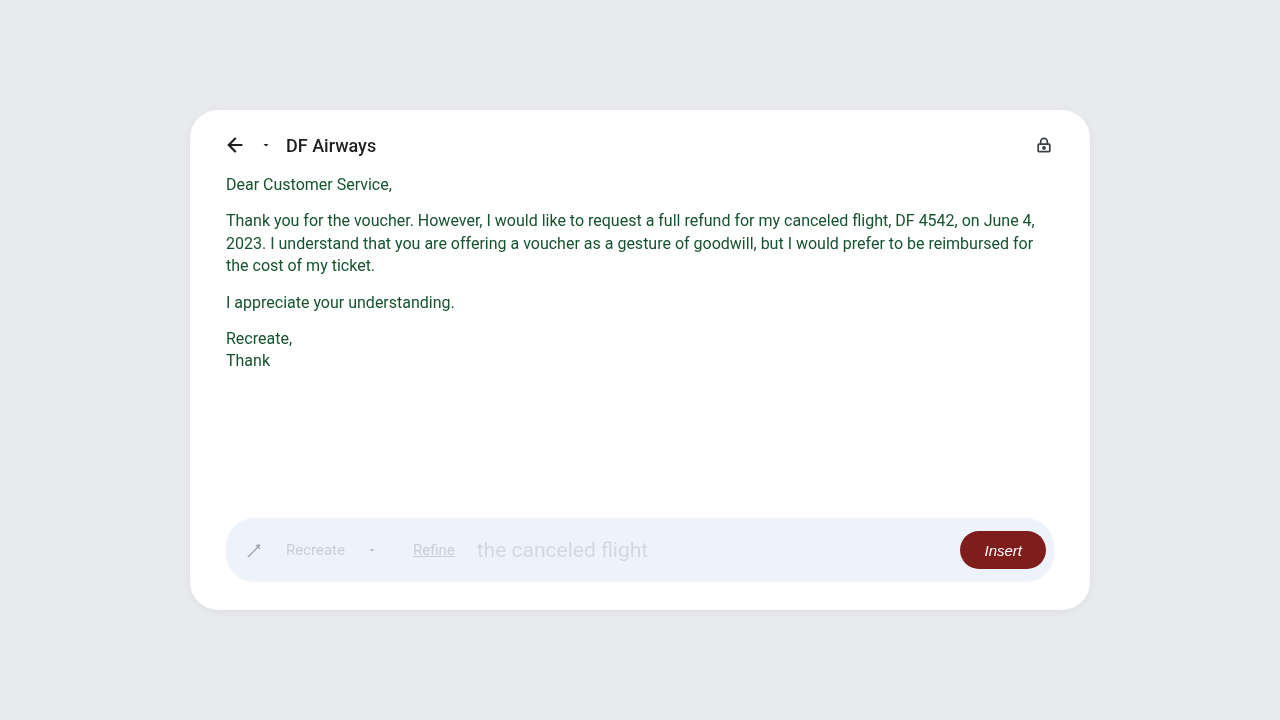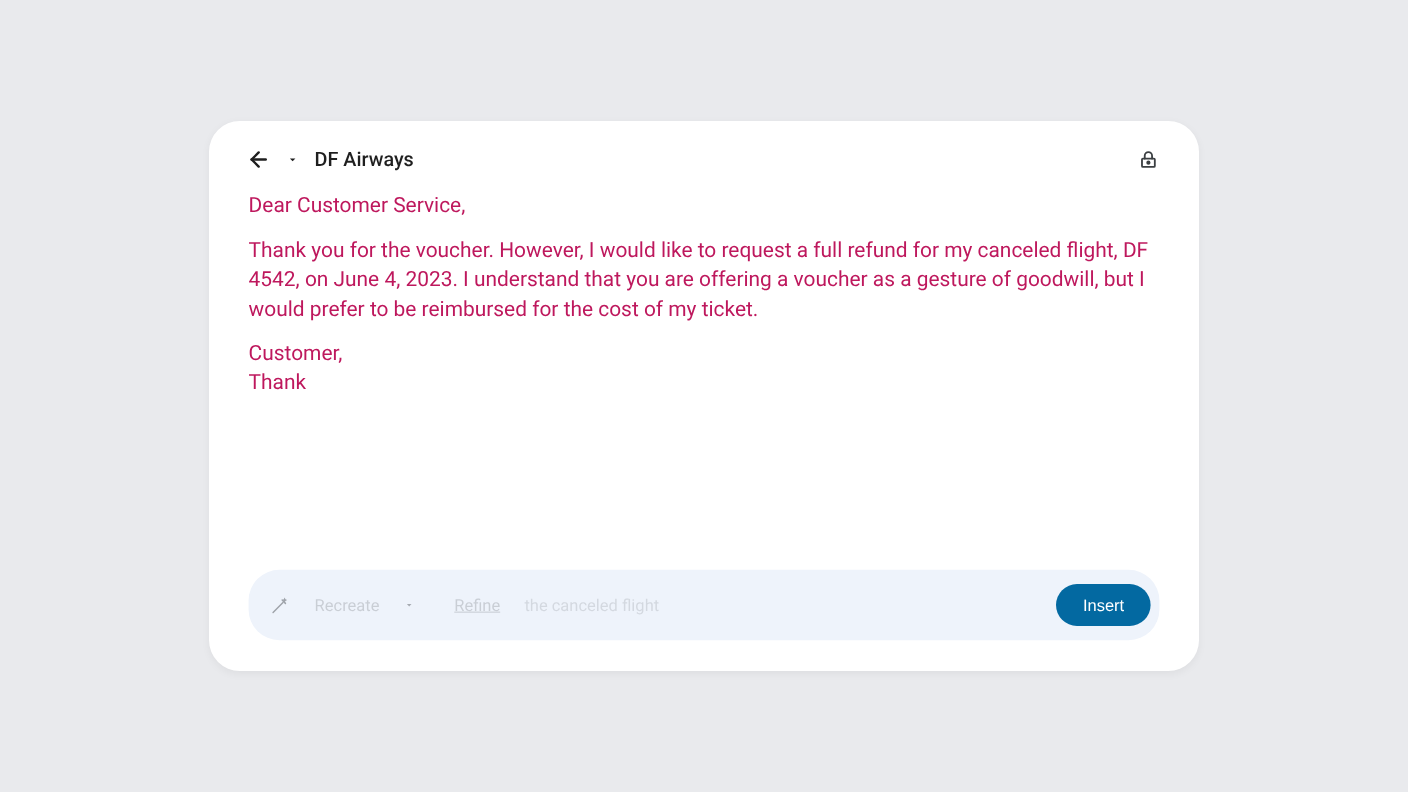--- a/index.html
+++ b/index.html
@@ -48,22 +48,22 @@
       font-size: 18px;
       font-weight: 500;
       color: #1f1f1f;
       margin-left: 4px;
     }
     .lock-icon {
       margin-left: auto;
       color: #3c4043;
     }
     .body-text {
-      color: #be185d;
-      font-size: 19px;
+      color: #14532d;
+      font-size: 16px;
       line-height: 1.4;
       flex: 1;
     }
     .body-text p {
       margin-bottom: 14px;
     }
     .body-text .sign {
       margin-bottom: 0;
     }
     .bottom-bar {
@@ -89,35 +89,36 @@
     }
     .faded-option.refine {
       margin-left: 14px;
       text-decoration: underline;
     }
     .small-caret {
       opacity: 0.5;
     }
     .bar-rest {
       flex: 1;
-      font-size: 15px;
+      font-size: 21px;
       color: #5f6368;
       opacity: 0.18;
     }
     .insert-btn {
-      background: #0369a1;
+      background: #7f1d1d;
       color: #fff;
       border: none;
       border-radius: 20px;
       height: 38px;
       padding: 0 24px;
       font-size: 15px;
       font-weight: 500;
       cursor: pointer;
       margin-left: auto;
+      font-style: italic;
     }
     svg {
       display: block;
     }
   </style>
 </head>
 <body>
 
 <div class="card">
   <div class="header">
@@ -138,22 +139,23 @@
         <rect x="5" y="11" width="14" height="9" rx="1"></rect>
         <path d="M8 11V8a4 4 0 0 1 8 0v3"></path>
         <circle cx="12" cy="15.5" r="1.3" fill="currentColor"></circle>
       </svg>
     </div>
   </div>
 
   <div class="body-text">
     <p>Dear Customer Service,</p>
     <p>Thank you for the voucher. However, I would like to request a full refund for my canceled flight, DF 4542, on June 4, 2023. I understand that you are offering a voucher as a gesture of goodwill, but I would prefer to be reimbursed for the cost of my ticket.</p>
+    <p>I appreciate your understanding.</p>
     <p class="sign">
-      <span>Customer,</span><br>
+      <span>Recreate,</span><br>
       <span>Thank</span>
     </p>
   </div>
 
   <div class="bottom-bar">
     <span class="magic-icon">
       <svg width="18" height="18" viewBox="0 0 24 24" fill="none" stroke="currentColor" stroke-width="1.8" stroke-linecap="round" stroke-linejoin="round">
         <path d="M3 21l12-12"></path>
         <path d="M14 6l4 4"></path>
         <path d="M17 3l1 2 2 1-2 1-1 2-1-2-2-1 2-1z" fill="currentColor" stroke="none"></path>

